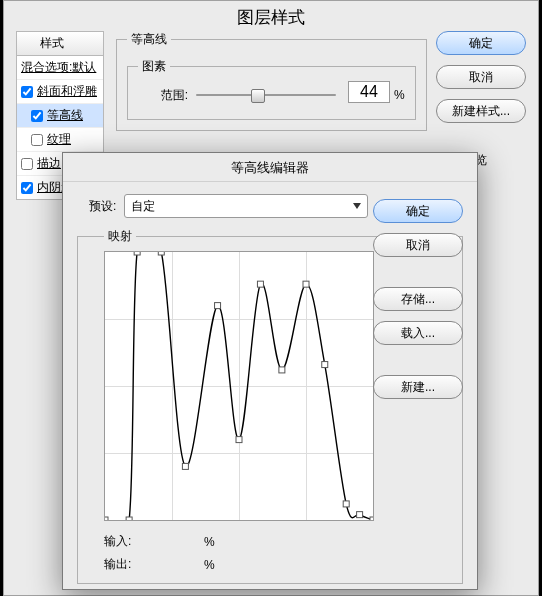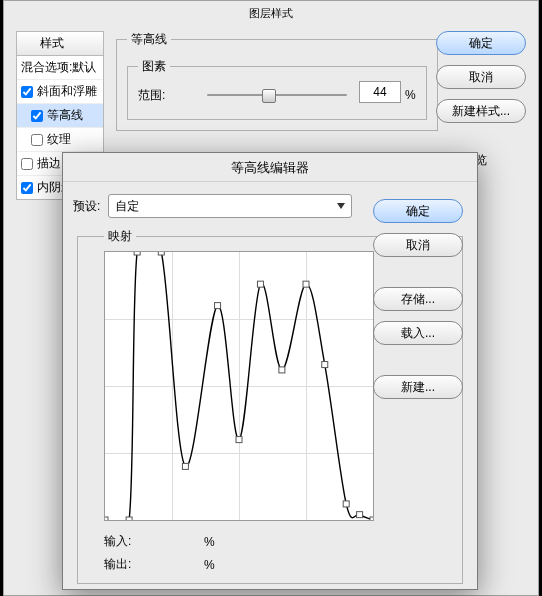--- a/index.html
+++ b/index.html
@@ -1,60 +1,60 @@
 <!DOCTYPE html>
 <html><head>
 <meta charset="utf-8">
 <style>
   html,body{margin:0;padding:0;font-family:"Microsoft YaHei","PingFang SC",sans-serif;font-size:12px;color:#000;background:#000;}
   .app{position:relative;width:542px;height:596px;overflow:hidden;}
   
   
   .layer-style{position:absolute;left:3px;top:0;width:536px;height:596px;background:#ebebeb;border:1px solid #a0a0a0;box-sizing:border-box;}
-  .layer-style-title{text-align:center;font-size:11px;padding:5px 0 3px;}
+  .layer-style-title{text-align:center;font-size:17px;padding:5px 0 3px;}
   
   
   .styles-panel{position:absolute;left:12px;top:30px;width:88px;}
   .styles-header{border:1px solid #b8b8b8;background:linear-gradient(#fff,#e8e8e8);padding:3px 23px;}
-  .styles-list{border:1px solid #b8b8b8;border-top:none;background:#fff;}
+  .styles-list{border:1px solid #b8b8b8;border-top:none;background:#fff;text-decoration:underline;}
   .style-row{display:flex;align-items:center;padding:3px 4px;border-bottom:1px solid #eee;}
   .style-row:last-child{border-bottom:none;}
   .style-row.selected{background:#cfe3ff;}
   .style-row input[type=checkbox]{margin:0 4px 0 0;width:12px;height:12px;}
   .style-row .indent{width:10px;}
   
   
   .contour-section{position:absolute;left:112px;top:30px;width:310px;height:110px;}
   fieldset{border:1px solid #b0b0b0;margin:0;padding:6px 10px 10px;}
   legend{padding:0 4px;}
   .elements-fieldset{margin-top:4px;}
   .contour-row{display:flex;align-items:center;margin-bottom:8px;}
   .contour-row label{width:50px;text-align:right;margin-right:8px;}
   .contour-preview{width:42px;height:34px;border:1px solid #888;background:#fff;display:inline-flex;align-items:center;justify-content:center;cursor:pointer;}
   .dropdown-arrow{width:14px;height:34px;border:1px solid #888;border-left:none;background:linear-gradient(#fff,#e0e0e0);display:inline-flex;align-items:center;justify-content:center;cursor:pointer;}
   .anti-alias{margin-left:20px;display:flex;align-items:center;}
   .anti-alias input{margin-right:4px;}
   .range-row{display:flex;align-items:center;}
-  .range-row label{width:50px;margin-right:19px;}
+  .range-row label{width:50px;text-align:right;margin-right:8px;}
   .slider{position:relative;width:140px;height:20px;}
   .slider-track{position:absolute;top:9px;left:0;right:0;height:2px;background:#999;border-radius:1px;}
   .slider-thumb{position:absolute;top:4px;width:12px;height:12px;background:linear-gradient(#fff,#ccc);border:1px solid #777;border-radius:2px;transform:translateX(-50%);}
-  .num-input{width:36px;height:18px;border:1px solid #999;background:#fff;text-align:center;margin:0 4px 6px 12px;font-size:12px;}
+  .num-input{width:36px;height:18px;border:1px solid #999;background:#fff;text-align:center;margin:0 4px 6px 12px;font-size:16px;}
   
   
   .right-buttons{position:absolute;right:12px;top:30px;width:90px;display:flex;flex-direction:column;gap:10px;}
   .btn{height:24px;border:1px solid #888;border-radius:12px;background:linear-gradient(#fdfdfd,#e5e5e5);cursor:pointer;font-size:12px;}
   .btn.primary{background:linear-gradient(#eaf3ff,#b8d8ff);border-color:#5a8fd6;}
   .preview-check{display:flex;align-items:center;padding-left:6px;margin-top:18px;}
   .preview-check input{margin-right:4px;}
   
   
   .contour-editor{position:absolute;left:62px;top:152px;width:414px;height:436px;background:#ebebeb;border:1px solid #7a7a7a;box-shadow:0 8px 30px rgba(0,0,0,.45);}
   .contour-editor-title{text-align:center;font-size:13px;padding:6px 0 4px;border-bottom:1px solid #d0d0d0;}
-  .preset-row{display:flex;align-items:center;margin:12px 10px 10px;}
+  .preset-row{display:flex;align-items:center;margin:12px 26px 10px;}
   .preset-row label{margin-right:8px;}
   .preset-select{flex:1;max-width:230px;height:22px;border:1px solid #999;background:#fff;border-radius:3px;display:flex;align-items:center;justify-content:space-between;padding:0 6px;cursor:pointer;}
   .mapping-fieldset{margin:0 14px 10px;padding-left:26px;}
   .curve-canvas{width:268px;height:268px;border:1px solid #999;background:#fff;position:relative;margin-bottom:12px;}
   .grid-line{position:absolute;background:#ddd;}
   .grid-v{width:1px;height:100%;}
   .grid-h{height:1px;width:100%;}
   .io-row{display:flex;align-items:center;margin-top:6px;}
   .io-row label{width:50px;}
   .io-row .pct{margin-left:50px;}

